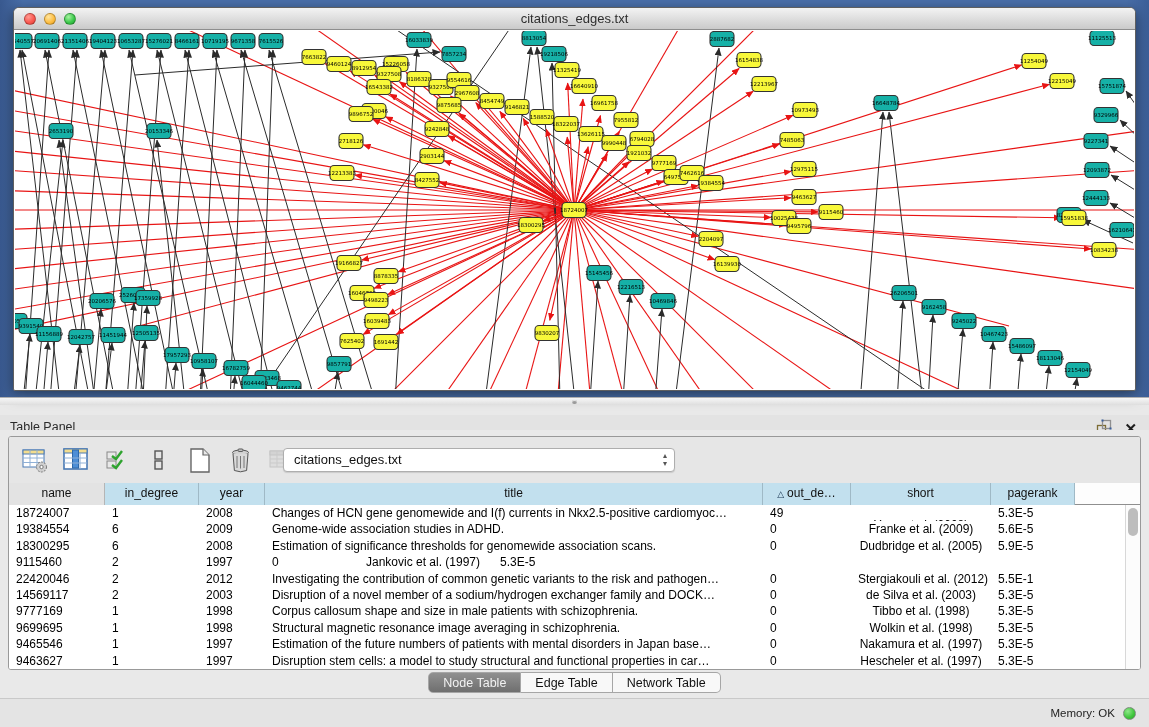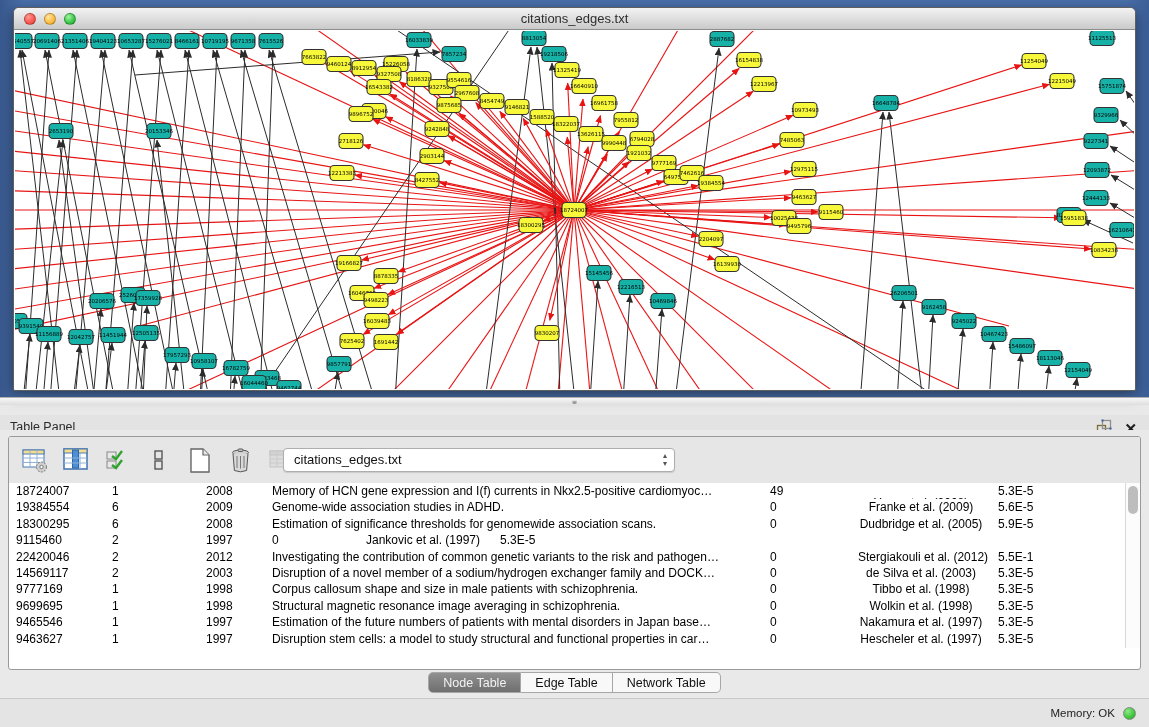--- a/index.html
+++ b/index.html
@@ -793,26 +793,36 @@
         <span class="fx">f(x)</span>
       </span>
       <div class="select">
         <span>citations_edges.txt</span>
         <span class="spin">
             <span>▴</span>
             <span>▾</span>
           </span>
       </div>
     </div>
+    <div class="thead">
+        <div class="th" style="width: 96px;">name</div>
+        <div class="th" style="width: 94px;">in_degree</div>
+        <div class="th" style="width: 66px;">year</div>
+        <div class="th" style="width: 498px;">title</div>
+        <div class="th" style="width: 88px;"><span class="sort">△</span>out_de…</div>
+        <div class="th" style="width: 140px;">short</div>
+        <div class="th" style="width: 84px;">pagerank</div>
+        <div class="th-fill"></div>
+      </div>
     <div class="tbody">
       <div class="tr">
           <div class="td a-left" style="width: 96px;">18724007</div>
           <div class="td a-left" style="width: 94px;">1</div>
           <div class="td a-left" style="width: 66px;">2008</div>
-          <div class="td a-left" style="width: 498px;">Memory of HCN gene expression and I(f) currents in Nkx2.5-positive cardiomyoc…</div>
+          <div class="td a-left" style="width: 498px;">Changes of HCN gene genomewide and I(f) currents in Nkx2.5-positive cardiomyoc…</div>
           <div class="td a-left" style="width: 88px;">49</div>
           <div class="td a-center" style="width: 140px; margin-top: 12px;">Yano et al. (2008)</div>
           <div class="td a-left" style="width: 84px;">5.3E-5</div>
         </div>
         <div class="tr">
           <div class="td a-left" style="width: 96px;">19384554</div>
           <div class="td a-left" style="width: 94px;">6</div>
           <div class="td a-left" style="width: 66px;">2009</div>
           <div class="td a-left" style="width: 498px;">Genome-wide association studies in ADHD.</div>
           <div class="td a-left" style="width: 88px;">0</div>

